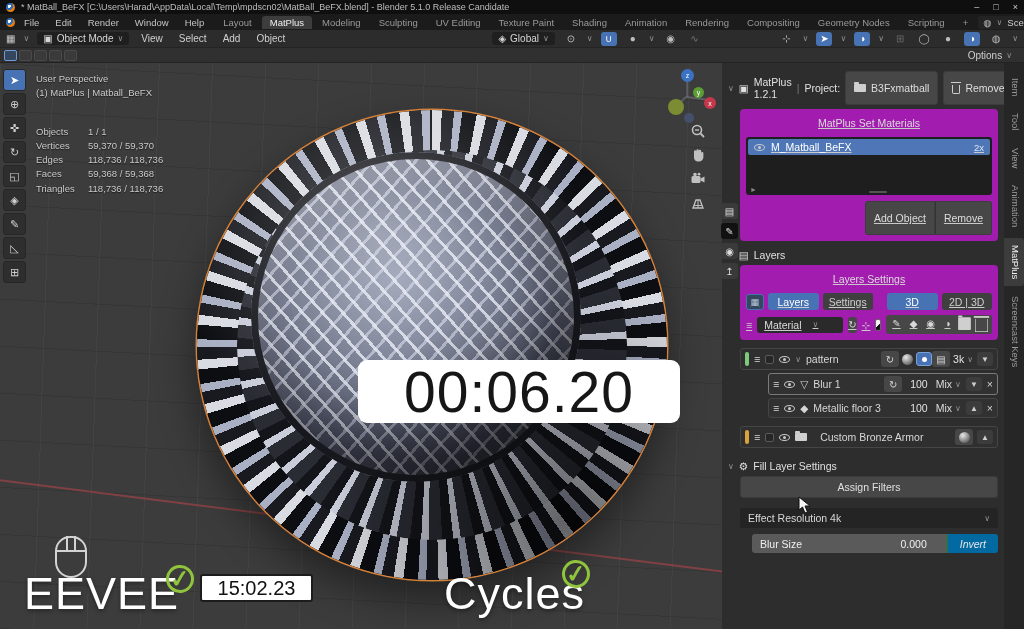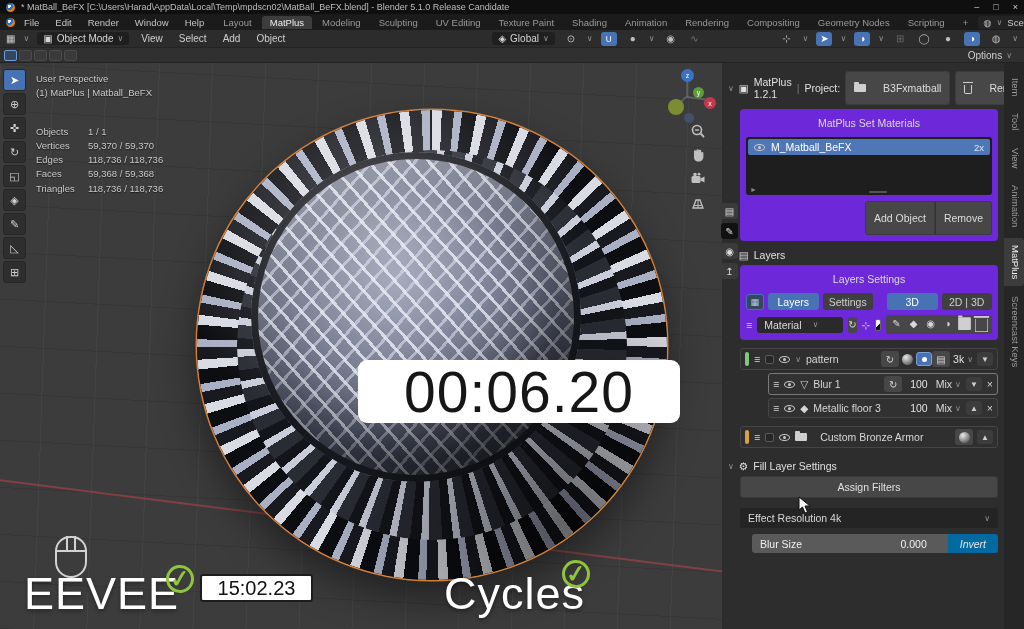--- a/index.html
+++ b/index.html
@@ -103,24 +103,24 @@
 
   
   #mouse { position:absolute; left:55px; top:473px; width:32px; height:42px; border:2px solid #e4e4e4; border-radius:15px 15px 16px 16px; opacity:.9; }
   #mouse::before { content:''; position:absolute; left:-2px; right:-2px; top:12px; height:2px; background:#e4e4e4; }
   #mouse::after { content:''; position:absolute; left:9px; top:-2px; width:2px; height:14px; background:#e4e4e4; box-shadow:8px 0 0 #e4e4e4; }
 
   
   #panel { left:722px; top:63px; width:282px; height:566px; background:#2d2d2d; padding:4px 6px 0 4px; font-size:10.5px; }
   .phead { display:flex; align-items:center; gap:5px; color:#e0e0e0; margin:4px 2px; }
   .phead .chev { font-size:8px; }
-  .box { background:#6d28d9; border-radius:4px; padding:6px; margin:3px 0 8px 14px; }
+  .box { background:#a21caf; border-radius:4px; padding:6px; margin:3px 0 8px 14px;text-decoration:underline; }
   .boxtitle { text-align:center; color:#dcdcdc; margin:2px 0 8px; }
   .btn { background:#474747; border:1px solid #3c3c3c; border-radius:3px; color:#dedede; padding:10px 8px;
-    display:inline-flex; align-items:center; gap:17px; }
+    display:inline-flex; align-items:center; gap:5px; }
   .mat-well { background:#1e1e1e; border-radius:3px; min-height:58px; padding:2px; position:relative; }
   .mat-row { display:flex; align-items:center; gap:6px; background:#4f77b7; border-radius:2px; color:#fff; padding:2px 6px; }
   .mat-row .count { margin-left:auto; color:#dbe6f5; font-size:9.5px; }
   .well-foot { position:absolute; left:4px; bottom:2px; color:#8a8a8a; font-size:7px; }
   .well-grip { position:absolute; left:50%; bottom:2px; width:18px; height:2px; background:#555; border-radius:2px; }
   .addrow { display:flex; justify-content:flex-end; margin-top:6px; }
   .addrow .btn { border-radius:3px 0 0 3px; }
   .addrow .btn + .btn { border-radius:0 3px 3px 0; border-left:1px solid #333; }
 
   .tabsrow { display:flex; align-items:center; gap:4px; margin:4px 0; }

